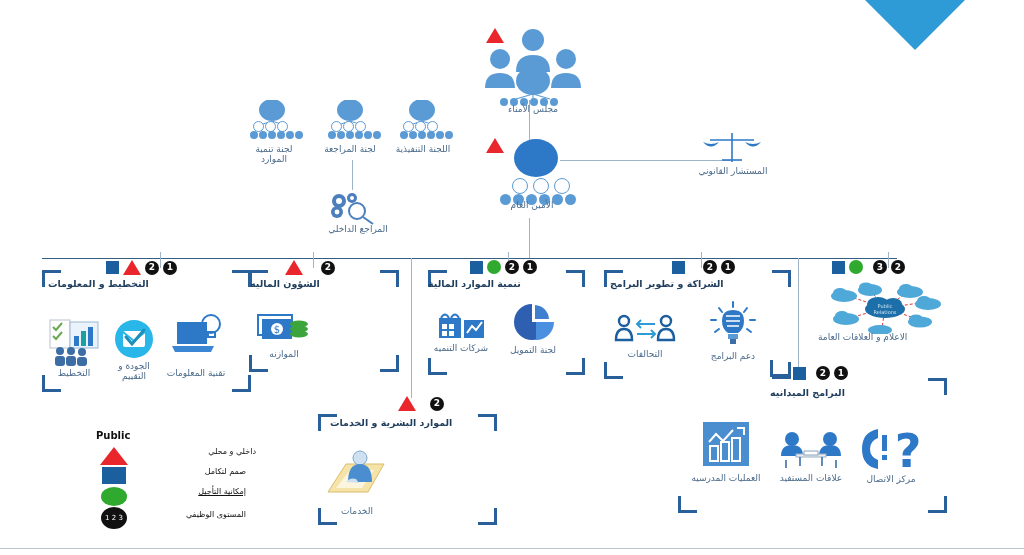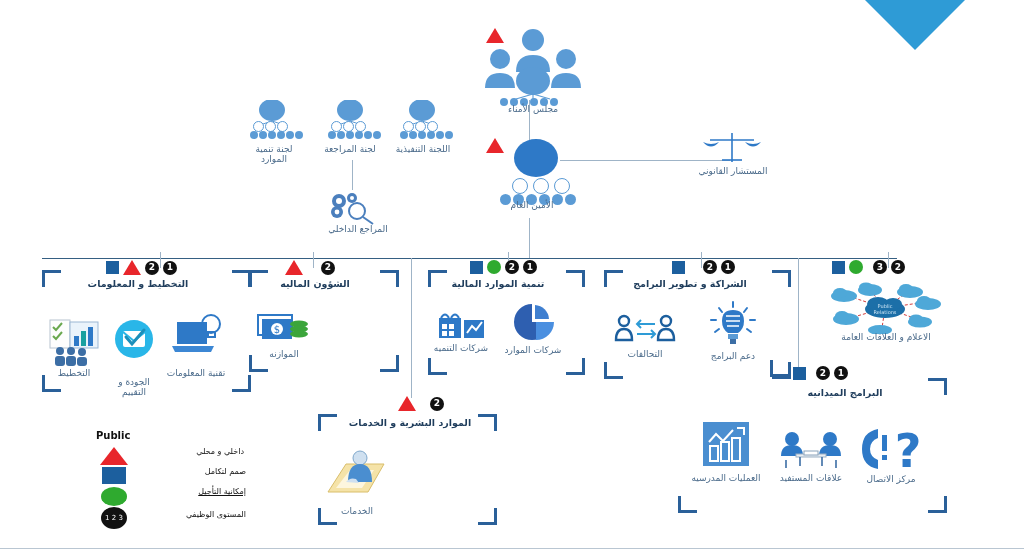--- a/index.html
+++ b/index.html
@@ -9,21 +9,21 @@
     color:#3f5c7a;
   }
   #canvas{position:absolute;left:0;top:0;width:1024px;height:555px;}
   .abs{position:absolute;}
   .lbl{
     font-size:9px;color:#4a6a8a;text-align:center;line-height:1.15;
     direction:rtl;white-space:nowrap;
   }
   .lbl.wrap{white-space:normal;}
   .dept-title{
-    font-size:9.5px;font-weight:bold;color:#1f3d5c;text-align:center;
+    font-size:9.5px;font-weight:bold;color:#1f3d5c;text-align:left;
     direction:rtl;white-space:nowrap;line-height:1.1;
   }
   
   .vline{position:absolute;background:#9fb4c7;width:1px;}
   .hline{position:absolute;background:#9fb4c7;height:1px;}
   
   .br{position:absolute;width:16px;height:14px;border-color:#2a6099;}
   .br.tl{border-left:3px solid #2a6099;border-top:3px solid #2a6099;}
   .br.tr{border-right:3px solid #2a6099;border-top:3px solid #2a6099;}
   .br.bl{border-left:3px solid #2a6099;border-bottom:3px solid #2a6099;}
@@ -270,21 +270,21 @@
 
   <div class="abs" style="left:108px;top:318px;width:52px;">
     <div class="icon-wrap">
       <svg width="44" height="42" viewBox="0 0 44 42">
         <circle cx="22" cy="21" r="19" fill="#29b6e8"></circle>
         <rect x="11" y="13" width="22" height="16" rx="2" fill="#fff"></rect>
         <path d="M11 14 L22 23 L33 14" fill="none" stroke="#29b6e8" stroke-width="2"></path>
         <path d="M14 19 l6 7 l12 -14" fill="none" stroke="#1d8fba" stroke-width="3" stroke-linecap="round"></path>
       </svg>
     </div>
-    <div class="lbl wrap" style="margin-top:17px;">الجودة و التقييم</div>
+    <div class="lbl wrap" style="margin-top:1px;">الجودة و التقييم</div>
   </div>
 
   <div class="abs" style="left:166px;top:312px;width:60px;">
     <div class="icon-wrap">
       <svg width="54" height="46" viewBox="0 0 54 46">
         <path d="M8 10 h30 v22 h-30z" fill="#2e79c7"></path>
         <path d="M3 34 h42 l-3 6 h-36z" fill="#3c87d4"></path>
         <circle cx="42" cy="12" r="9" fill="none" stroke="#2e79c7" stroke-width="2"></circle>
         <rect x="39" y="20" width="7" height="5" fill="none" stroke="#2e79c7" stroke-width="2"></rect>
       </svg>
@@ -356,21 +356,21 @@
   </div>
 
   <div class="abs" style="left:504px;top:302px;width:58px;">
     <div class="icon-wrap">
       <svg width="50" height="40" viewBox="0 0 50 40">
         <path d="M24 20 L24 2 A18 18 0 1 0 42 20 Z" fill="#2e5fb0"></path>
         <path d="M27 17 L27 3 A15 15 0 0 1 41 17 Z" fill="#3f7fd0"></path>
         <path d="M28 20 L46 20 A18 18 0 0 1 28 38 Z" fill="#4a8fe0"></path>
       </svg>
     </div>
-    <div class="lbl wrap" style="margin-top:3px;">شركات الموارد</div>
+    <div class="lbl wrap" style="margin-top:3px;">لجنة التمويل</div>
   </div>
 
   <div class="br tl" style="left:604px;top:270px;"></div>
   <div class="br tr" style="left:772px;top:270px;"></div>
   <div class="br bl" style="left:604px;top:362px;"></div>
   <div class="br brr" style="left:772px;top:362px;"></div>
 
   <div class="abs mkrow" style="left:672px;top:260px;">
     <div class="sq"></div>
     <div class="badge" style="margin-left:14px;">2</div>
@@ -535,21 +535,21 @@
   <div class="legendbox" style="left:96px;top:430px;width:150px;">
     <div class="legend-title">Public</div>
     <div style="position:relative;margin-top:4px;height:80px;">
       <div style="position:absolute;left:4px;top:2px;">
         <div style="width:0;height:0;border-left:14px solid transparent;border-right:14px solid transparent;border-bottom:18px solid #e8262b;"></div>
       </div>
       <div style="position:absolute;left:6px;top:22px;width:24px;height:17px;background:#1c5f9e;"></div>
       <div style="position:absolute;left:5px;top:42px;width:26px;height:19px;border-radius:50%;background:#2faa2f;"></div>
       <div style="position:absolute;left:5px;top:62px;width:26px;height:22px;border-radius:50%;background:#111;color:#fff;font-size:7px;display:flex;align-items:center;justify-content:center;">1 2 3</div>
 
-      <div class="legend-txt" style="position:absolute;left:56px;top:2px;width:92px;">داخلي و محلي</div>
+      <div class="legend-txt" style="position:absolute;left:68px;top:2px;width:92px;">داخلي و محلي</div>
       <div class="legend-txt" style="position:absolute;left:58px;top:22px;width:92px;">صمم لتكامل</div>
       <div class="legend-txt" style="position:absolute;left:58px;top:42px;width:92px;text-decoration:underline;">إمكانية التأجيل</div>
       <div class="legend-txt" style="position:absolute;left:58px;top:65px;width:92px;">المستوى الوظيفي</div>
     </div>
   </div>
 
   <div class="bottomrule"></div>
 </div>
 
 </body></html>

